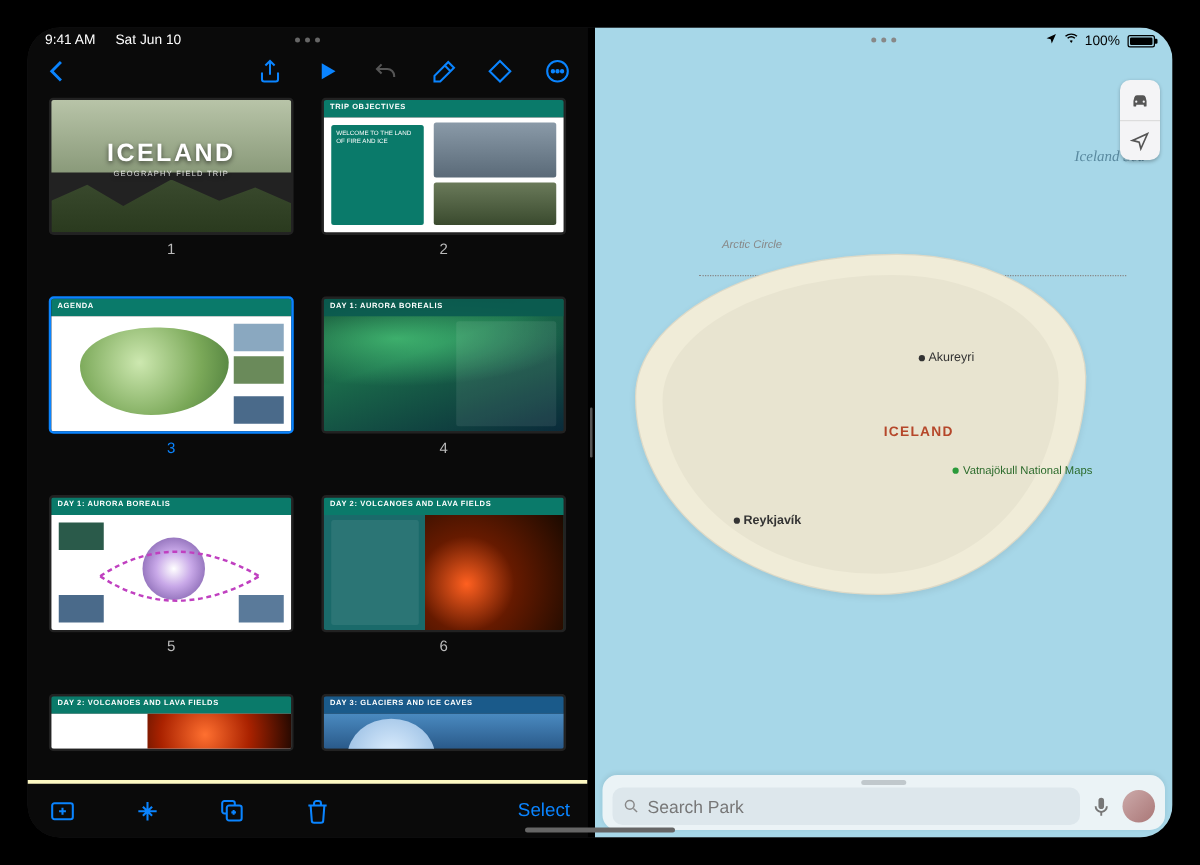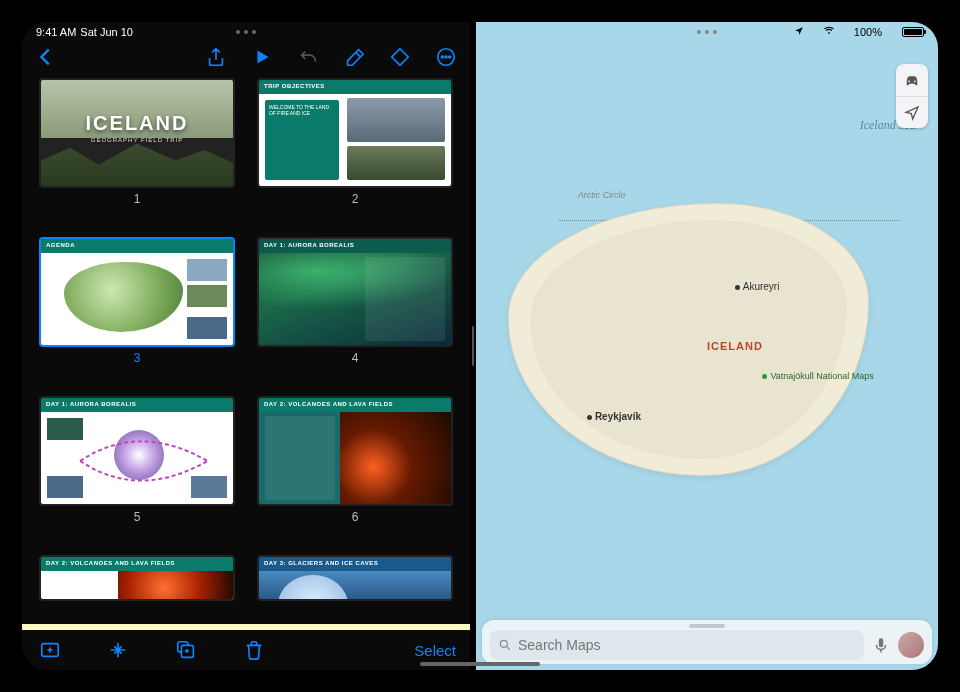--- a/index.html
+++ b/index.html
@@ -31,22 +31,22 @@
   }
 
   
   .status-bar {
     position: absolute; top: 0; left: 0; right: 0; height: 22px;
     display: flex; align-items: center;
     font-size: 11px; font-weight: 500;
     z-index: 50;
     pointer-events: none;
   }
-  .status-left { position:absolute; left:14px; top:4px; display:flex; gap:4px; color:#fff; }
-  .status-right { position:absolute; right:14px; top:4px; display:flex; align-items:center; gap:18px; color:#000; }
+  .status-left { position:absolute; left:14px; top:4px; display:flex; gap:16px; color:#fff; }
+  .status-right { position:absolute; right:14px; top:4px; display:flex; align-items:center; gap:4px; color:#000; }
   .dot { width:4px; height:4px; border-radius:50%; background:#888; }
   .battery { width:22px; height:10px; border:1px solid #000; border-radius:2px; position:relative; margin-left:2px; }
   .battery::after { content:""; position:absolute; right:-3px; top:2px; width:2px; height:4px; background:#000; border-radius:0 1px 1px 0; }
   .battery-fill { position:absolute; inset:1px; background:#000; border-radius:1px; }
 
   
   .app-left {
     flex: 0 0 448px;
     display: flex; flex-direction: column;
     background: var(--darker-bg);
@@ -95,21 +95,21 @@
   .th-body-light { position:absolute; top:14px; left:0; right:0; bottom:0; background:#fff;}
   .th-body-teal { position:absolute; top:14px; left:0; right:0; bottom:0; background:#1a6a6a;}
 
   .th-aurora { position:absolute; inset:0; background:linear-gradient(160deg,#0a3a2a 0%,#1a6a4a 40%,#0a2a3a 100%);}
   .th-aurora::after{content:"";position:absolute;inset:0;background:radial-gradient(ellipse 120% 60% at 30% 30%,rgba(100,255,150,.5),transparent 60%);}
   .th-lava { position:absolute; left:42%; top:14px; right:0; bottom:0; background:radial-gradient(circle at 30% 60%,#ff6020 0%,#661a00 40%,#1a0a00 100%);}
   .th-textcol { position:absolute; top:18px; bottom:4px; background:rgba(255,255,255,.08); border-radius:2px;}
 
   .keynote-bottombar {
     height:46px; display:flex; align-items:center; padding:0 14px; gap:40px;
-    border-top:6px solid #fef9c3;
+    border-top:3px solid #fef9c3;
   }
   .kb-icon { width:28px; height:28px; display:flex; align-items:center; justify-content:center; color:var(--ios-blue);}
   .kb-select { color:var(--ios-blue); font-size:15px; margin-left:auto;}
 
   
   .split-handle { width:6px; background:#000; position:relative; }
   .split-handle::after { content:""; position:absolute; left:2px; top:50%; transform:translateY(-50%); width:2px; height:40px; background:#555; border-radius:2px; }
 
   
   .app-right { flex:1; position:relative; background:var(--map-water); overflow:hidden; }
@@ -386,21 +386,21 @@
         </div>
       </div>
 
       <div class="search-sheet">
         <div class="sheet-handle"></div>
         <div class="search-field">
           <svg width="14" height="14" viewBox="0 0 24 24" fill="none" stroke="#888" stroke-width="2">
               <circle cx="10" cy="10" r="6"></circle>
               <path d="M20 20l-5-5"></path>
             </svg>
-          <span>Search Maps</span>
+          <span>Search Park</span>
         </div>
         <div class="mic">
           <svg width="18" height="18" viewBox="0 0 24 24" fill="currentColor">
               <path d="M12 15a3 3 0 003-3V6a3 3 0 00-6 0v6a3 3 0 003 3zm5-3a5 5 0 01-10 0H5a7 7 0 006 6.9V22h2v-3.1A7 7 0 0019 12h-2z"></path>
             </svg>
         </div>
         <div class="avatar"></div>
       </div>
     </div>
 

